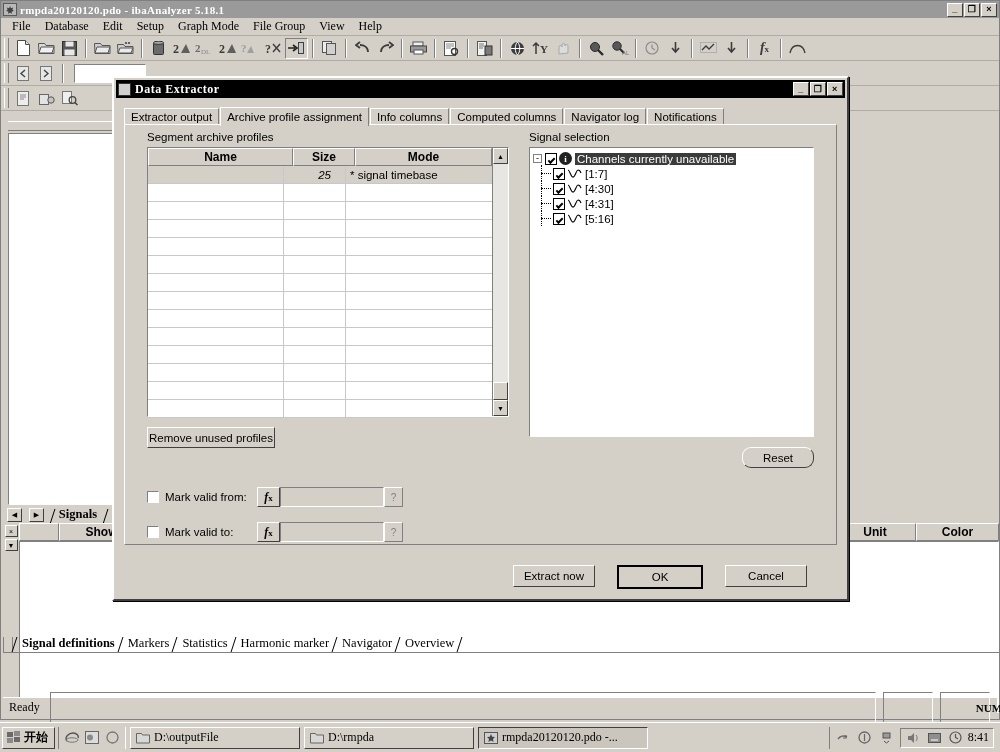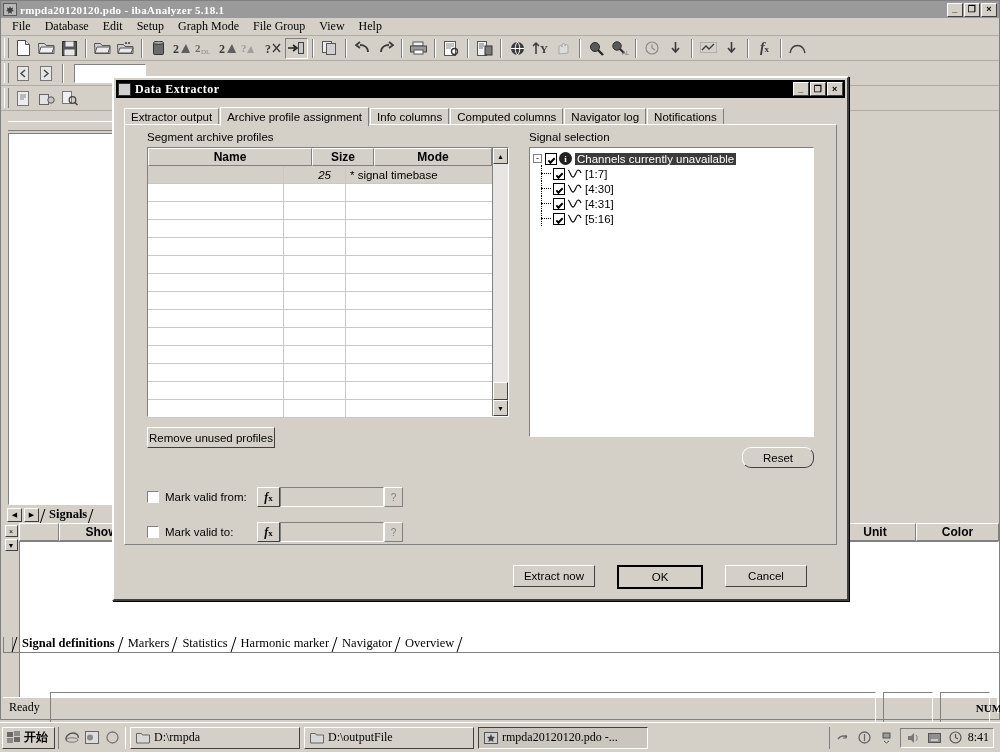--- a/index.html
+++ b/index.html
@@ -116,21 +116,21 @@
     background: #ffffff;
     border: 1px solid; border-color: #808080 #ffffff #ffffff #808080;
   }
   .graph-scroll-top {
     position: absolute; left: 5px; top: 2px; width: 106px; height: 10px;
     background: #d4d0c8; border-top: 1px solid #ffffff;
     border-bottom: 1px solid #808080;
   }
   .hscroll-row {
     position: absolute; left: 4px; top: 388px; width: 110px; height: 15px;
-    display: flex; align-items: center;
+    display: flex; align-items: center; justify-content: space-between;
   }
   .arrbtn {
     width: 15px; height: 14px; background: #d4d0c8;
     border: 1px solid; border-color: #ffffff #404040 #404040 #ffffff;
     display: flex; align-items: center; justify-content: center;
     font-size: 7px; color: #000;
   }
 
   
   .sheettabs {
@@ -262,21 +262,21 @@
     display: flex;
   }
   .ptable { flex: 1 1 auto; display: flex; flex-direction: column; }
   .ph-row { display: flex; height: 18px; flex: 0 0 auto; }
   .ph {
     background: #d4d0c8;
     border: 1px solid; border-color: #ffffff #808080 #808080 #ffffff;
     display: flex; align-items: center; justify-content: center;
     font-weight: bold; font-size: 12px; color: #000;
   }
-  .ph.name { width: 164px; }
+  .ph.name { width: 145px; }
   .ph.size { width: 62px; }
   .ph.mode { flex: 1 1 auto; }
   .prow { display: flex; height: 18px; flex: 0 0 auto; border-bottom: 1px solid #c8c8c8; }
   .prow.sel { background: #d4d0c8; }
   .pc { border-right: 1px solid #c8c8c8; display: flex; align-items: center;
         font-size: 11.5px; color: #000; padding: 0 4px; overflow: hidden; }
   .pc.name { width: 136px; }
   .pc.size { width: 62px; justify-content: flex-end; padding-right: 14px; font-style: italic; }
   .pc.mode { flex: 1 1 auto; border-right: none; }
   .pvscroll {
@@ -975,30 +975,30 @@
           </svg>
       </span>
     </span>
 
     <span class="taskbtn">
       <span class="folder-ico">
         <svg width="14" height="12" viewBox="0 0 14 12">
             <path d="M.5 1.5h5l1 1.5h7v8h-13z" fill="#d8d8d8" stroke="#666"></path>
           </svg>
       </span>
-      <span>D:\rmpda</span>
+      <span>D:\outputFile</span>
     </span>
 
     <span class="taskbtn">
       <span class="folder-ico">
         <svg width="14" height="12" viewBox="0 0 14 12">
             <path d="M.5 1.5h5l1 1.5h7v8h-13z" fill="#d8d8d8" stroke="#666"></path>
           </svg>
       </span>
-      <span>D:\outputFile</span>
+      <span>D:\rmpda</span>
     </span>
 
     <span class="taskbtn active">
       <span class="folder-ico">
         <svg width="14" height="12" viewBox="0 0 14 12">
             <rect x=".5" y=".5" width="13" height="11" fill="#cfcfcf" stroke="#555"></rect>
             <path d="M7 2l1.2 2.8L11 5l-2 2 .6 3L7 8.6 4.4 10 5 7 3 5l2.8-.2z" fill="#444"></path>
           </svg>
       </span>
       <span>rmpda20120120.pdo -...</span>

